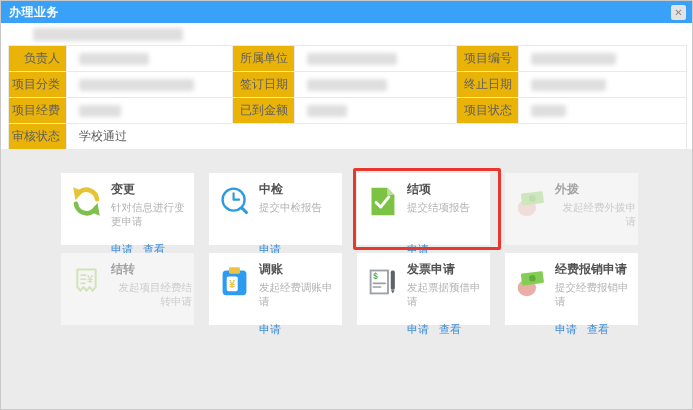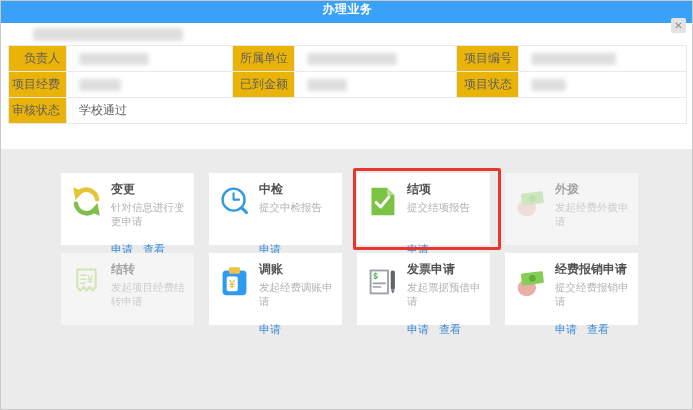--- a/index.html
+++ b/index.html
@@ -1,21 +1,21 @@
 <!DOCTYPE html>
 <html><head>
 <meta charset="utf-8">
 <style>
   * { margin:0; padding:0; box-sizing:border-box; }
   html,body { width:693px; height:410px; }
   body { font-family:"Liberation Sans","DejaVu Sans",sans-serif; background:#fff; overflow:hidden; }
   .window { width:693px; height:410px; background:#fff; border:1px solid #c9c9c9; position:relative; overflow:hidden; }
 
   
-  .titlebar { height:22px; background:#3aa1f8; display:flex; align-items:center; padding:0 6px 0 8px;flex-direction:column; }
+  .titlebar { height:22px; background:#3aa1f8; display:flex; align-items:center; padding:0 6px 0 8px; }
   .titlebar .title { color:#fff; font-size:12px; font-weight:bold; letter-spacing:.5px; }
   .close-btn { margin-left:auto; width:15px; height:15px; background:#e3e3e3; border-radius:2px;
                color:#8a8a8a; font-size:10px; line-height:15px; text-align:center; cursor:pointer; }
 
   
   .blur-block { height:12px; background:#c4c4c4; border-radius:2px; filter:blur(2px); opacity:.55; }
 
   .project-row { height:22px; display:flex; align-items:center; padding-left:32px; background:#fff; }
 
   
@@ -33,21 +33,21 @@
   .icon-box { width:33px; height:33px; flex-shrink:0; margin-top:3px; }
   .icon-box svg { display:block; }
   .card-text { margin-left:8px; width:81px; }
   .card-title { font-size:12px; font-weight:600; color:#525252; line-height:15px; }
   .card-desc { font-size:10.5px; color:#b3b3b3; line-height:14px; margin-top:3px; min-height:28px; }
   .card-links { margin-top:14px; font-size:11px; }
   .card-links a { color:#3d8dd5; text-decoration:none; margin-right:10px; cursor:pointer; }
 
   .card.disabled { background:#f5f5f5; cursor:default; }
   .card.disabled .card-title { color:#a3a3a3; }
-  .card.disabled .card-desc { color:#ccc; }
+  .card.disabled .card-desc { color:#ccc;text-align:right; }
   .card.disabled svg { opacity:.35; }
 
   .highlight { position:absolute; top:-5px; left:-4px; right:-11px; bottom:-5px;
                border:3px solid #e8382d; border-radius:2px; pointer-events:none; }
 </style>
 </head>
 <body>
 
 <div class="window">
 
@@ -72,20 +72,28 @@
     <tbody>
         <tr>
       <td class="lbl">负责人</td>
       <td class="val"><div class="blur-block" style="width:70px"></div></td>
       <td class="lbl">所属单位</td>
       <td class="val"><div class="blur-block" style="width:90px"></div></td>
       <td class="lbl">项目编号</td>
       <td class="val"><div class="blur-block" style="width:85px"></div></td>
     </tr>
     <tr>
+      <td class="lbl">项目分类</td>
+      <td class="val"><div class="blur-block" style="width:115px"></div></td>
+      <td class="lbl">签订日期</td>
+      <td class="val"><div class="blur-block" style="width:80px"></div></td>
+      <td class="lbl">终止日期</td>
+      <td class="val"><div class="blur-block" style="width:75px"></div></td>
+    </tr>
+    <tr>
       <td class="lbl">项目经费</td>
       <td class="val"><div class="blur-block" style="width:42px"></div></td>
       <td class="lbl">已到金额</td>
       <td class="val"><div class="blur-block" style="width:40px"></div></td>
       <td class="lbl">项目状态</td>
       <td class="val"><div class="blur-block" style="width:35px"></div></td>
     </tr>
     <tr>
       <td class="lbl">审核状态</td>
       <td class="val" colspan="5">学校通过</td>

